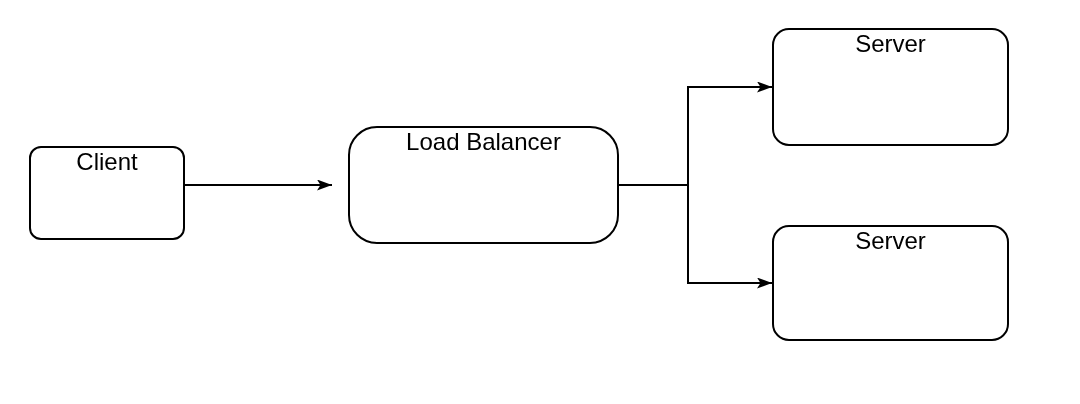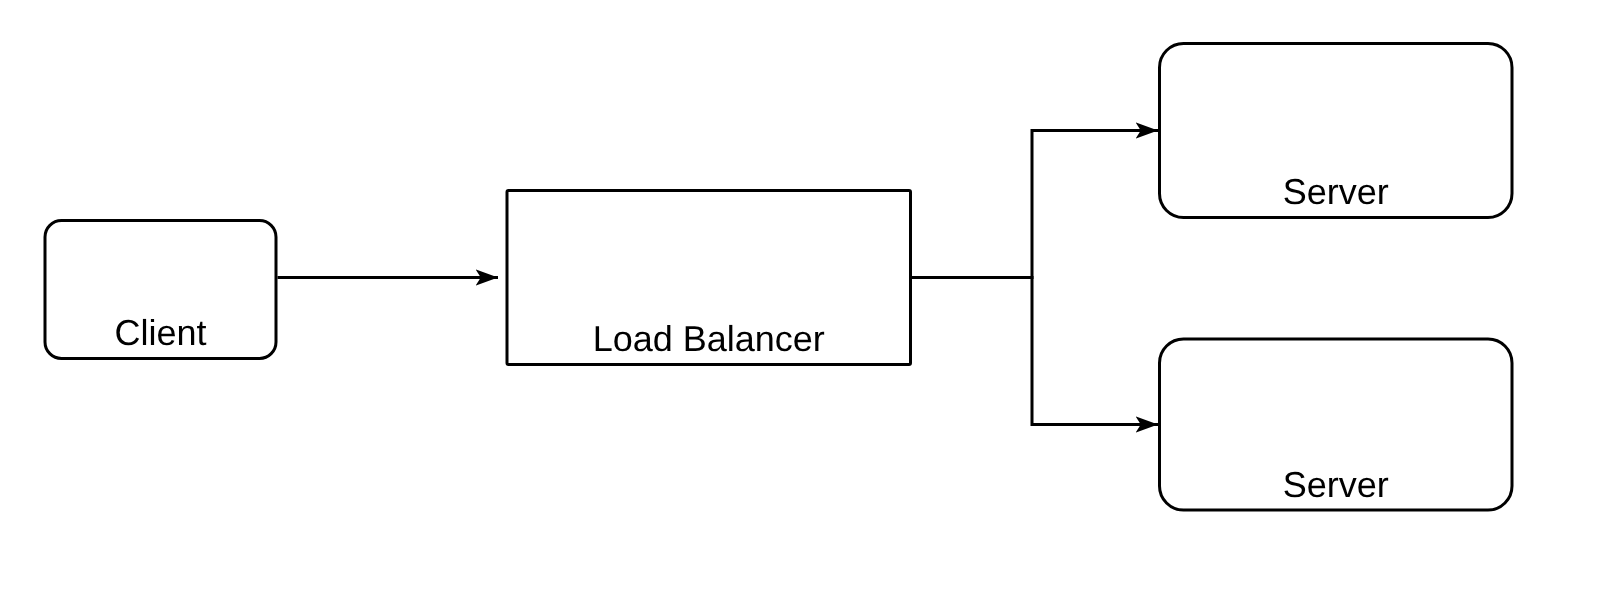--- a/index.html
+++ b/index.html
@@ -26,36 +26,36 @@
     fill: none;
     stroke: #000000;
     stroke-width: 2;
   }
   .node {
     position: absolute;
     box-sizing: border-box;
     background: #ffffff;
     border: 2px solid #000000;
     display: flex;
-    align-items: flex-end;
+    align-items: flex-start;
     justify-content: center;
     color: #000000;
     font-size: 24px;
     line-height: 1.2;
     text-align: center;
   }
   .node-client {
     left: 29px;  top: 146px;
     width: 156px; height: 94px;
     border-radius: 12px;
   }
   .node-load-balancer {
-    left: 337px; top: 126px;
+    left: 348px; top: 126px;
     width: 271px; height: 118px;
-    border-radius: 2px;
+    border-radius: 29px;
   }
   .node-server-top {
     left: 772px; top: 28px;
     width: 237px; height: 118px;
     border-radius: 17px;
   }
   .node-server-bottom {
     left: 772px; top: 225px;
     width: 237px; height: 116px;
     border-radius: 17px;

